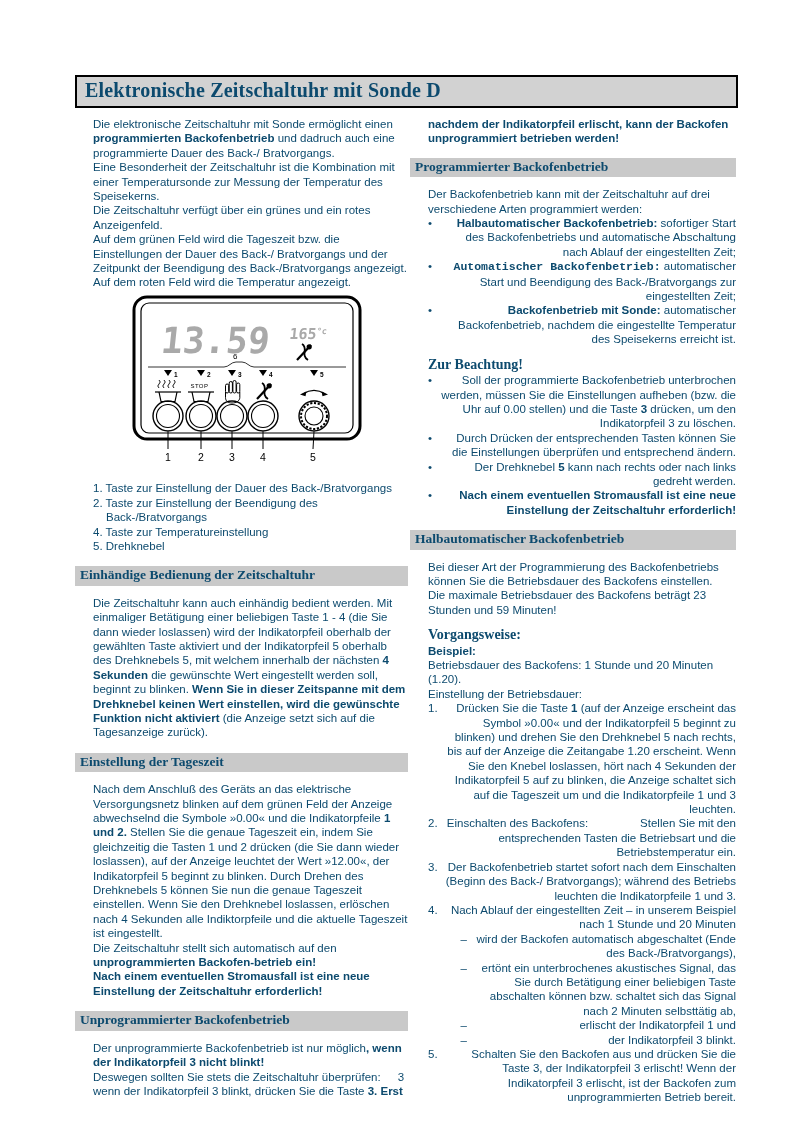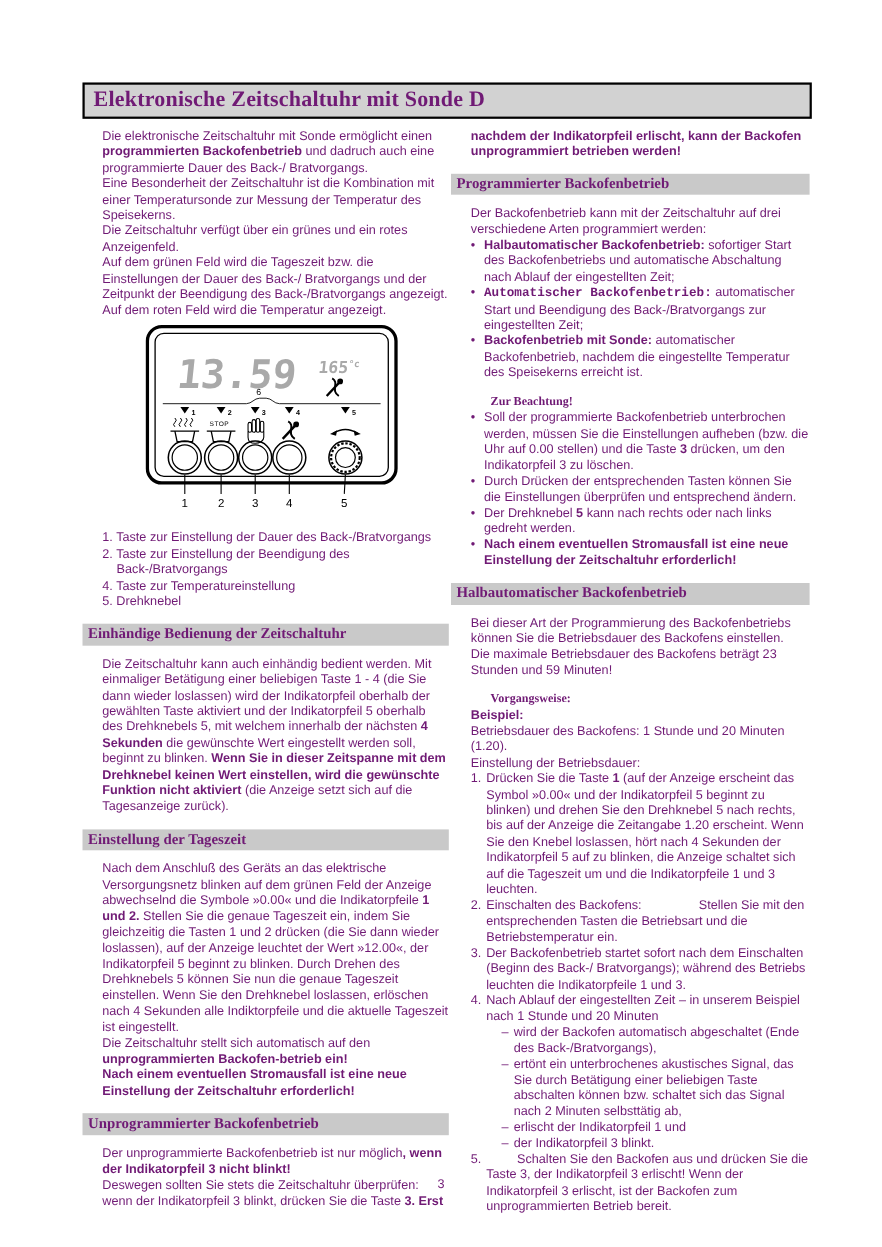--- a/index.html
+++ b/index.html
@@ -1,35 +1,35 @@
 <!DOCTYPE html>
 <html style="--header-bg: #c9c9c9; --title-bg: #d2d2d2; --digit-gray: #a9a9a9;"><head>
 <meta charset="utf-8">
 <style>
   html,body{margin:0;padding:0;background:#fff;}
   .page{position:relative;width:802px;height:1134px;background:#fff;overflow:hidden;
-        font-family:"Liberation Sans", sans-serif;color:#701a75;}
+        font-family:"Liberation Sans", sans-serif;color:#0c4a6e;}
   .title-bar{position:absolute;left:75px;top:75px;width:643px;
         background:var(--title-bg,#d2d2d2);border:2px solid #000;
         font-family:"Liberation Serif", serif;font-weight:bold;font-size:20px;
         padding:2px 8px 4px;letter-spacing:.2px;}
   .col{position:absolute;top:117px;font-size:11.5px;line-height:14.4px;}
   .col-left{left:75px;width:333px;}
   .col-right{left:410px;width:326px;}
   .body-text{margin:0 0 0 18px;}
   .section-header{background:var(--header-bg,#c9c9c9);
         font-family:"Liberation Serif", serif;font-weight:bold;font-size:13.5px;
         padding:2px 5px 3px;margin:13px 0 10px;}
-  .subhead{font-family:"Liberation Serif", serif;font-weight:bold;font-size:11px;
-        margin:11px 0 1px 36px;}
+  .subhead{font-family:"Liberation Serif", serif;font-weight:bold;font-size:14px;
+        margin:11px 0 1px 18px;}
   .boldline{font-weight:bold;margin-left:18px;}
   .li{display:flex;margin:0 0 0 18px;}
   .li .marker{flex:0 0 12px;}
   .li.num .marker{flex:0 0 14px;}
-  .li .li-text{flex:1;}
+  .li .li-text{flex:1;text-align:right;}
   .dash-list{margin-left:14px;}
   .li.dash{margin-left:0;}
   .li.dash .marker{flex:0 0 11px;}
   .legend{margin:13px 0 0 18px;}
   .legend-item{padding-left:13px;text-indent:-13px;}
   .diagram{margin:5px 0 0 57px;}
   .page-num{position:absolute;left:0;top:1071px;width:802px;text-align:center;font-size:11.5px;}
   svg text{font-family:"Liberation Sans", sans-serif;}
   .seg{font-family:"DejaVu Sans Mono", monospace;font-weight:bold;fill:var(--digit-gray,#a9a9a9);}
 </style>

